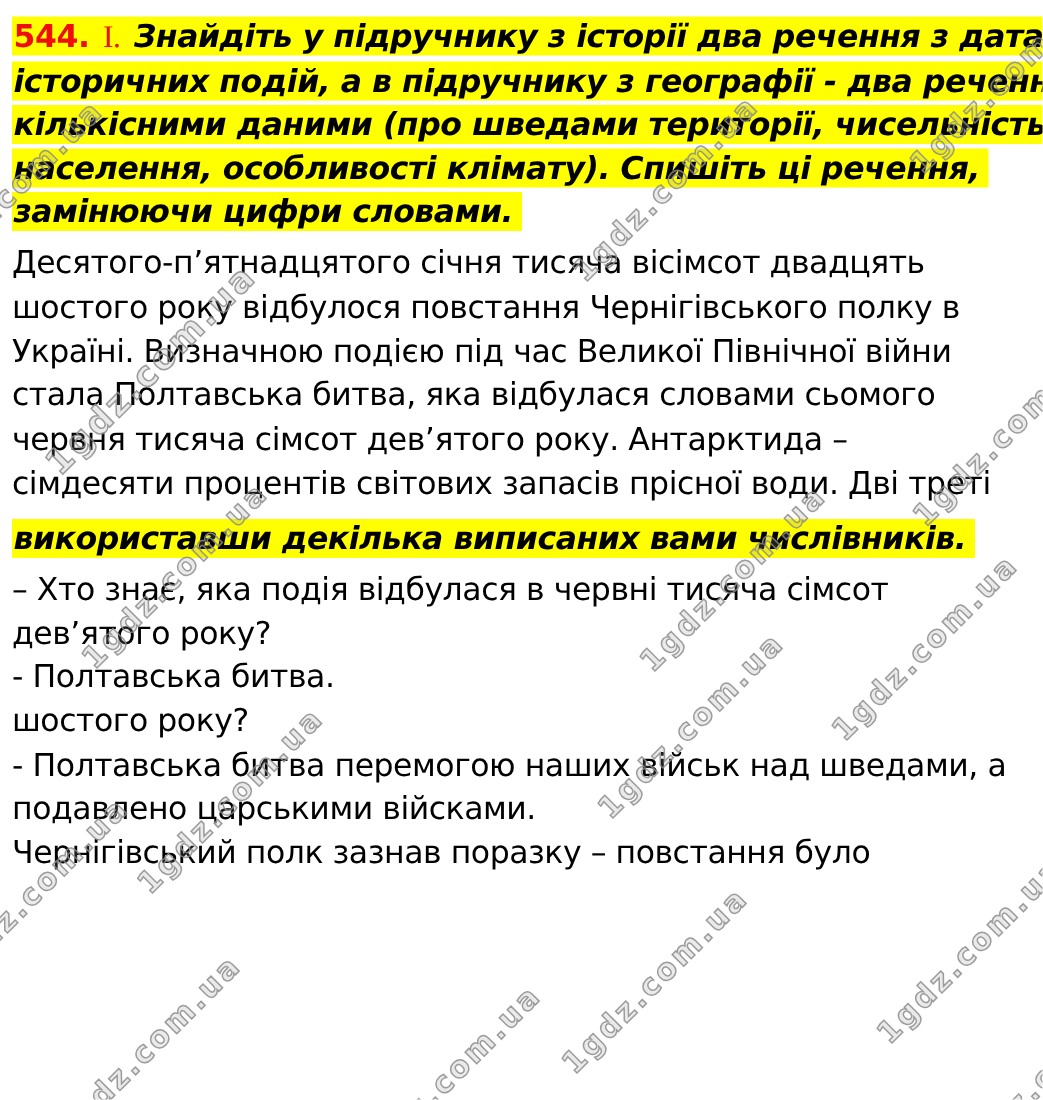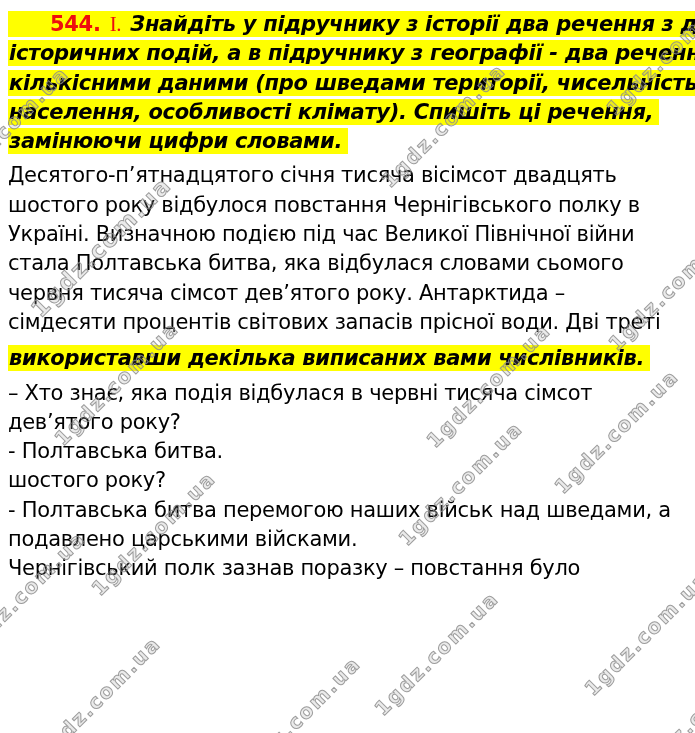--- a/index.html
+++ b/index.html
@@ -33,21 +33,20 @@
   }
   .instr{
     font-style:italic;
     font-weight:bold;
   }
   .num{
     color:#ee0e0e;
     font-weight:bold;
     font-style:normal;
     margin-right:9px;
-    padding-left:41px;
   }
   .roman{
     color:#ee0e0e;
     font-family:"Liberation Serif","DejaVu Serif",serif;
     font-style:normal;
     font-weight:normal;
     margin-right:9px;
   }
   
   .wm{

